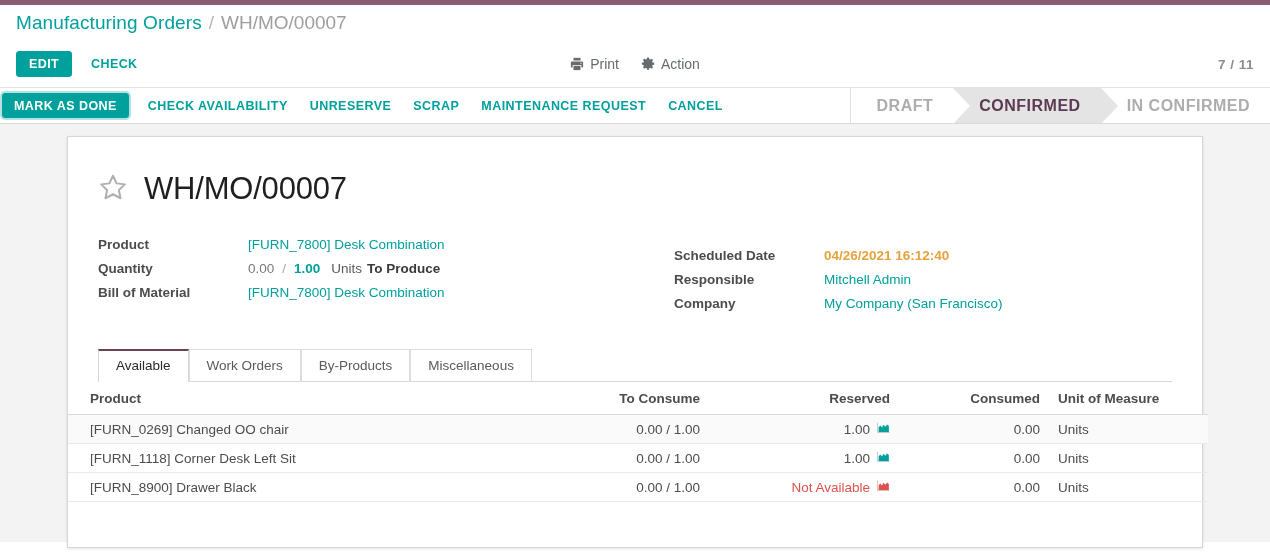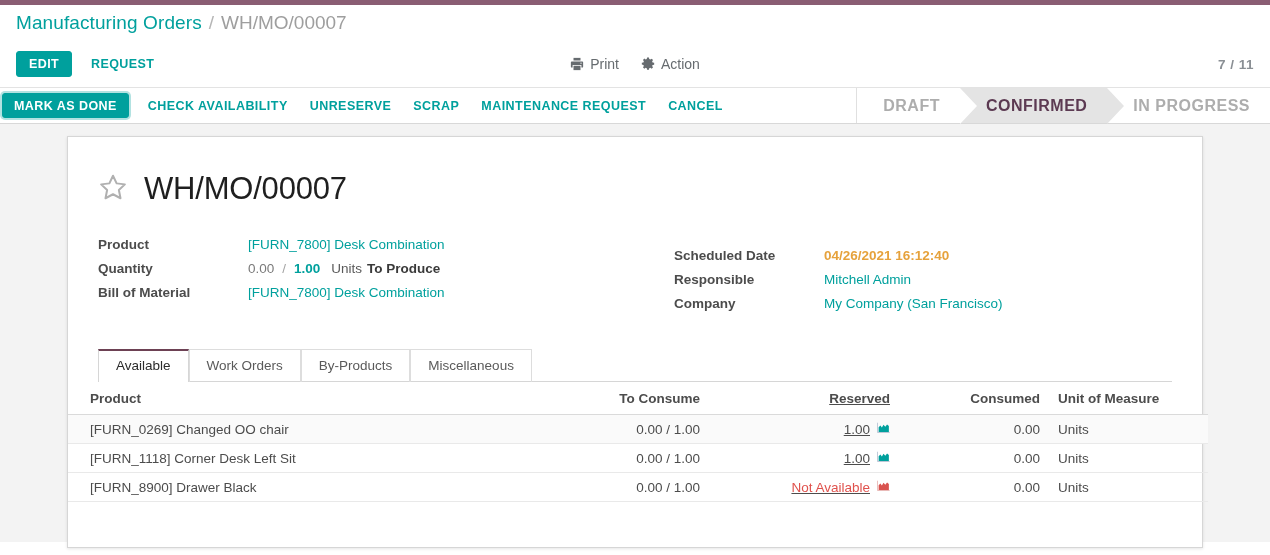--- a/index.html
+++ b/index.html
@@ -302,21 +302,21 @@
   }
   table.o-list tbody td {
     padding: 7px 8px 6px;
     border-bottom: 1px solid #e9e9e9;
     color: #4c4c4c;
     white-space: nowrap;
   }
   tr.row-hover td { background: #fafafa; }
   .c-product { text-align: left; padding-left: 22px !important; width: 440px; }
   .c-consume { text-align: right; width: 200px; }
-  .c-reserved { text-align: right; width: 190px; text-decoration: underline; }
+  .c-reserved { text-align: right; width: 190px; }
   .c-consumed { text-align: right; width: 150px; }
   .c-uom { text-align: left; padding-left: 10px !important; width: 160px; }
   td.c-consumed { color: #4c4c4c; }
   .reserved-cell {
     display: flex;
     align-items: center;
     justify-content: flex-end;
     gap: 7px;
   }
   .txt-na { color: #e0524d; }
@@ -328,21 +328,21 @@
 <div class="top-accent"></div>
 
 <div class="breadcrumb-bar">
   <span class="crumb-link">Manufacturing Orders</span>
   <span class="crumb-sep">/</span>
   <span class="crumb-current">WH/MO/00007</span>
 </div>
 
 <div class="control-panel">
   <button class="btn-edit">EDIT</button>
-  <button class="btn-create">REQUEST</button>
+  <button class="btn-create">CHECK</button>
 
   <div class="cp-center">
     <span class="cp-action">
       <span>
         <svg width="14" height="14" viewBox="0 0 16 16" fill="#666b6f" aria-hidden="true">
           <path d="M4 1h8v3H4z"></path>
           <path d="M2 5h12a1 1 0 0 1 1 1v5a1 1 0 0 1-1 1h-1V9H3v3H2a1 1 0 0 1-1-1V6a1 1 0 0 1 1-1zm10.6 1.4a.7.7 0 1 0 0 1.4.7.7 0 0 0 0-1.4z"></path>
           <path d="M4 10h8v5H4z"></path>
         </svg>
       </span>
@@ -368,21 +368,21 @@
     <button class="btn-link-sb">CHECK AVAILABILITY</button>
     <button class="btn-link-sb">UNRESERVE</button>
     <button class="btn-link-sb">SCRAP</button>
     <button class="btn-link-sb">MAINTENANCE REQUEST</button>
     <button class="btn-link-sb">CANCEL</button>
   </div>
 
   <div class="sb-status">
     <div class="sb-stage">DRAFT</div>
     <div class="sb-stage active">CONFIRMED</div>
-    <div class="sb-stage">IN PROGRESS</div>
+    <div class="sb-stage">IN CONFIRMED</div>
   </div>
 </div>
 
 <div class="sheet-bg">
   <div class="sheet">
 
     <div class="sheet-title-row">
       <span class="star-icon">
         <svg width="30" height="30" viewBox="0 0 24 24" fill="none" stroke="#b0b0b0" stroke-width="1.6" stroke-linejoin="round" aria-hidden="true">
           <polygon points="12,3 14.9,9.1 21.5,9.9 16.7,14.4 18,21 12,17.8 6,21 7.3,14.4 2.5,9.9 9.1,9.1"></polygon>

